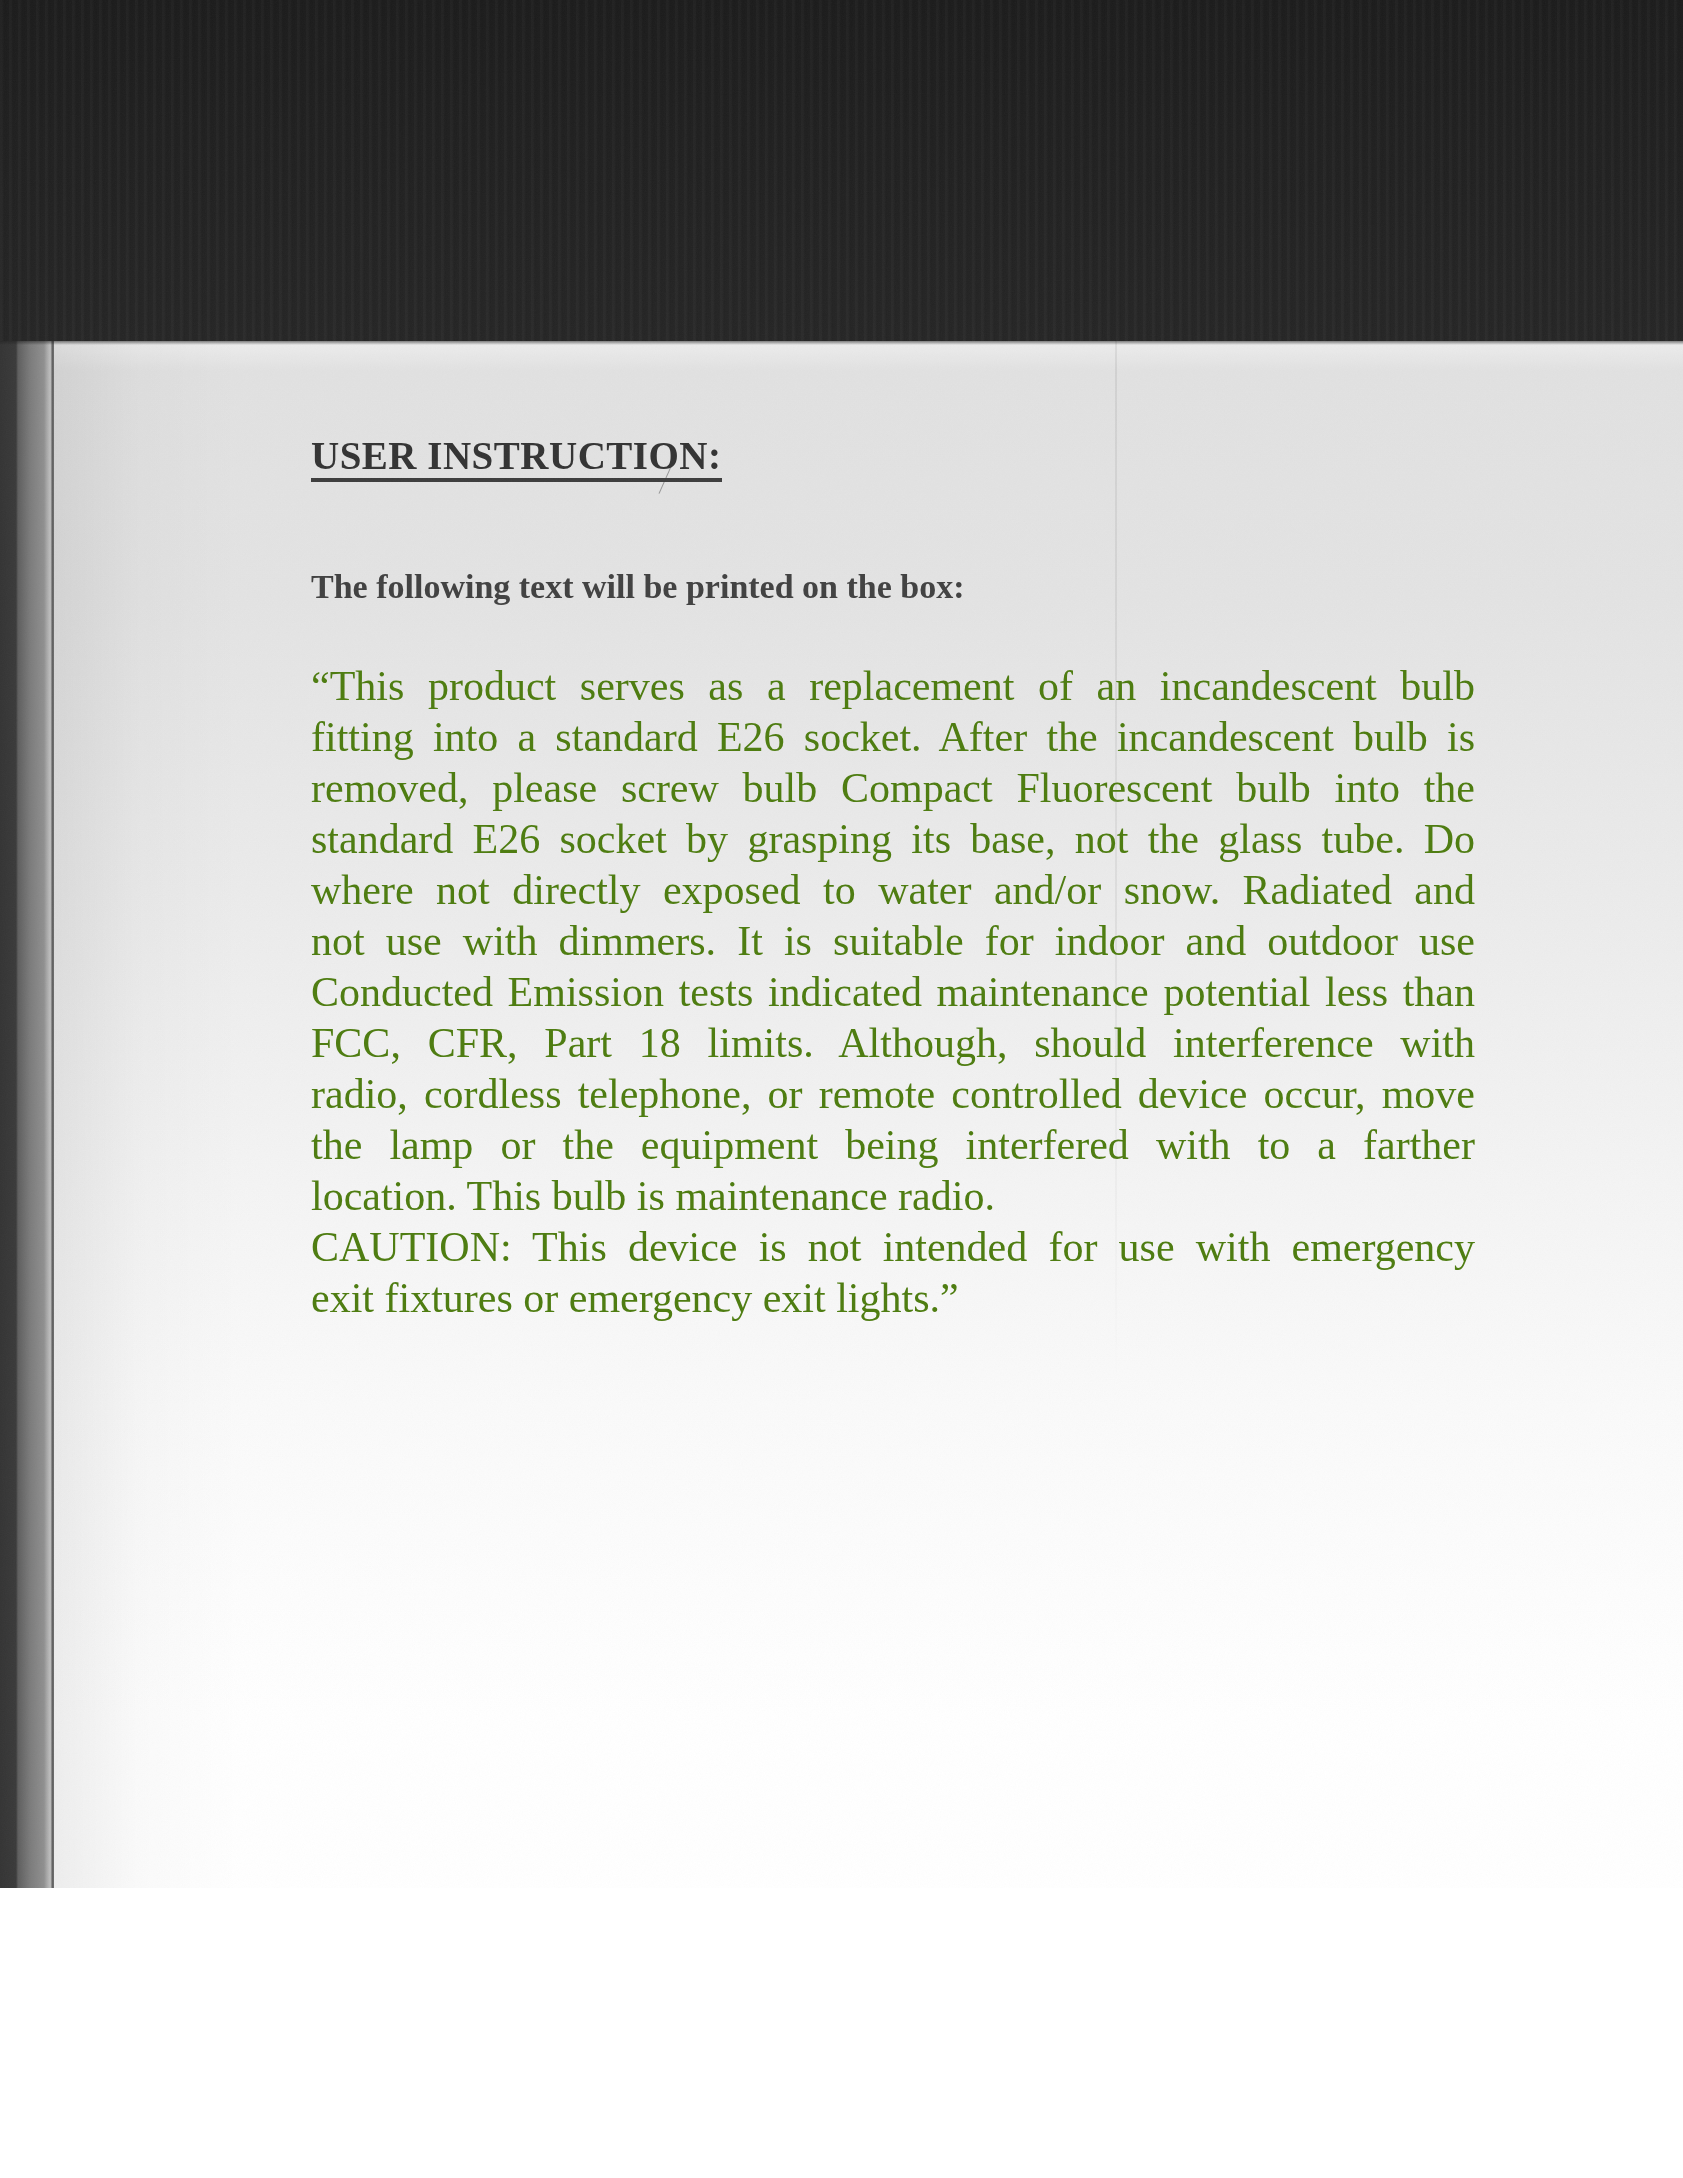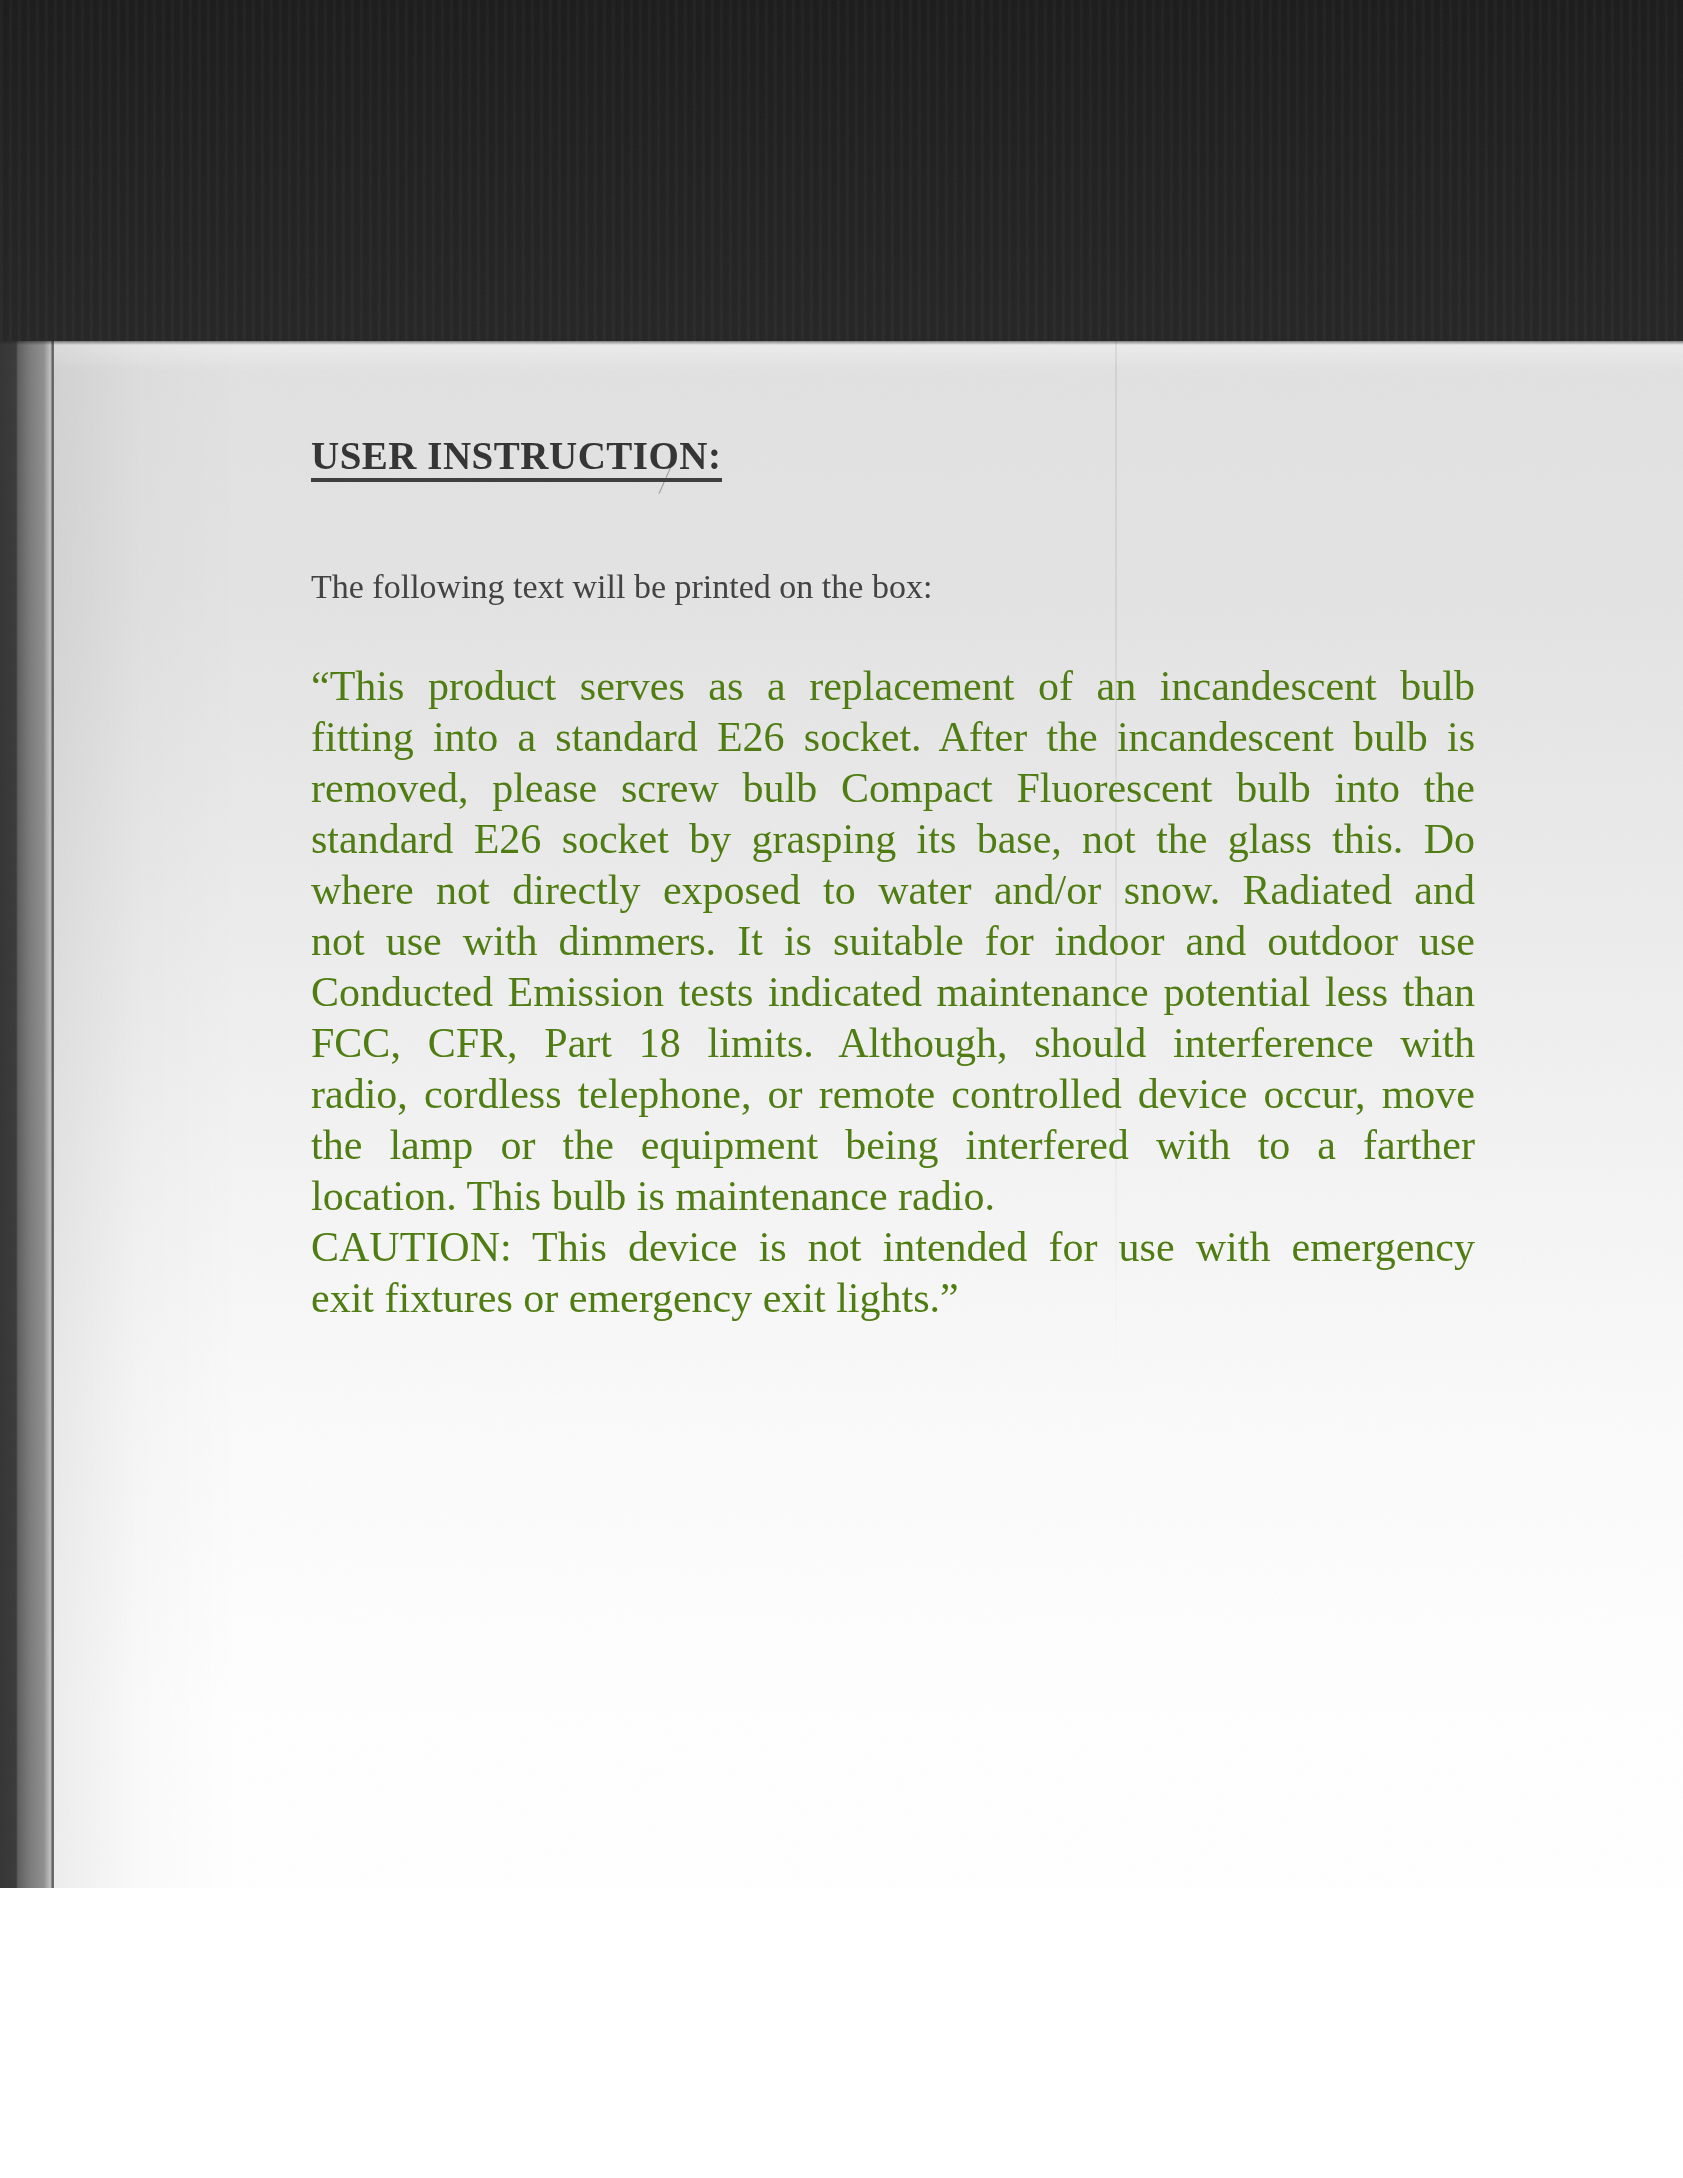--- a/index.html
+++ b/index.html
@@ -101,20 +101,21 @@
     padding-bottom: 3px;
     border-bottom: 4px solid #3d3d3d;
   }
   .intro {
     position: absolute;
     left: 311px; top: 570px;
     margin: 0;
     font-size: 34px;
     line-height: 1;
     color: #414141;
+    font-weight: bold;
   }
   .body-block {
     position: absolute;
     left: 311px; top: 661px;
     width: 1164px;
     font-size: 42px;
     line-height: 51px;
     color: #4d7c0f;
   }
   .bline {
@@ -141,21 +142,21 @@
   <div class="scratch"></div>
 
   <h1 class="heading"><span class="underline">USER INSTRUCTION:</span></h1>
 
   <p class="intro">The following text will be printed on the box:</p>
 
   <div class="body-block">
     <div class="bline">“This product serves as a replacement of an incandescent bulb</div>
     <div class="bline">fitting into a standard E26 socket. After the incandescent bulb is</div>
     <div class="bline">removed, please screw bulb Compact Fluorescent bulb into the</div>
-    <div class="bline">standard E26 socket by grasping its base, not the glass this. Do</div>
+    <div class="bline">standard E26 socket by grasping its base, not the glass tube. Do</div>
     <div class="bline">where not directly exposed to water and/or snow. Radiated and</div>
     <div class="bline">not use with dimmers. It is suitable for indoor and outdoor use</div>
     <div class="bline">Conducted Emission tests indicated maintenance potential less than</div>
     <div class="bline">FCC, CFR, Part 18 limits. Although, should interference with</div>
     <div class="bline">radio, cordless telephone, or remote controlled device occur, move</div>
     <div class="bline">the lamp or the equipment being interfered with to a farther</div>
     <div class="bline short">location. This bulb is maintenance radio.</div>
     <div class="bline">CAUTION: This device is not intended for use with emergency</div>
     <div class="bline short">exit fixtures or emergency exit lights.”</div>
   </div>

